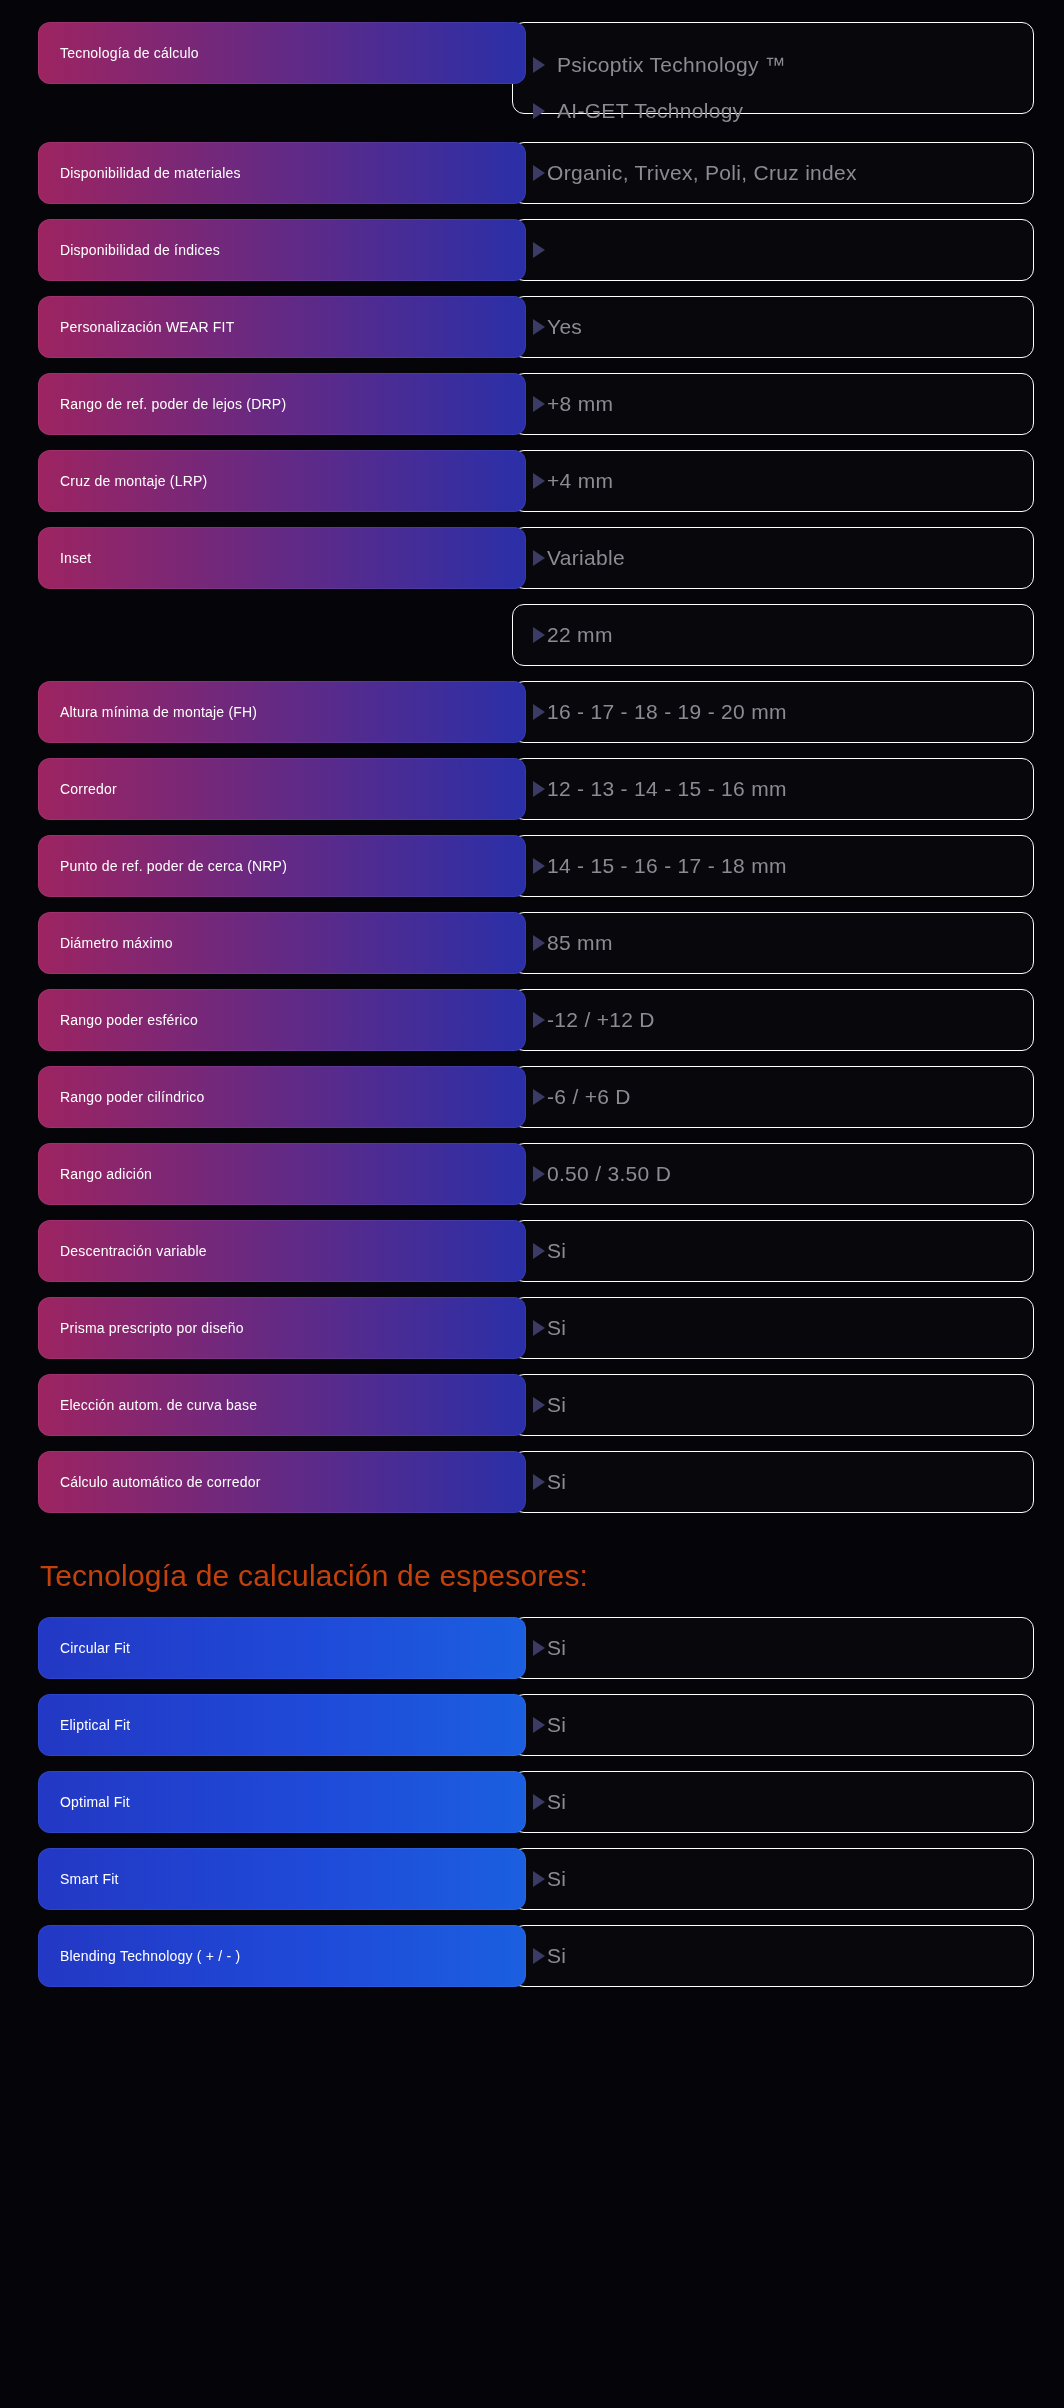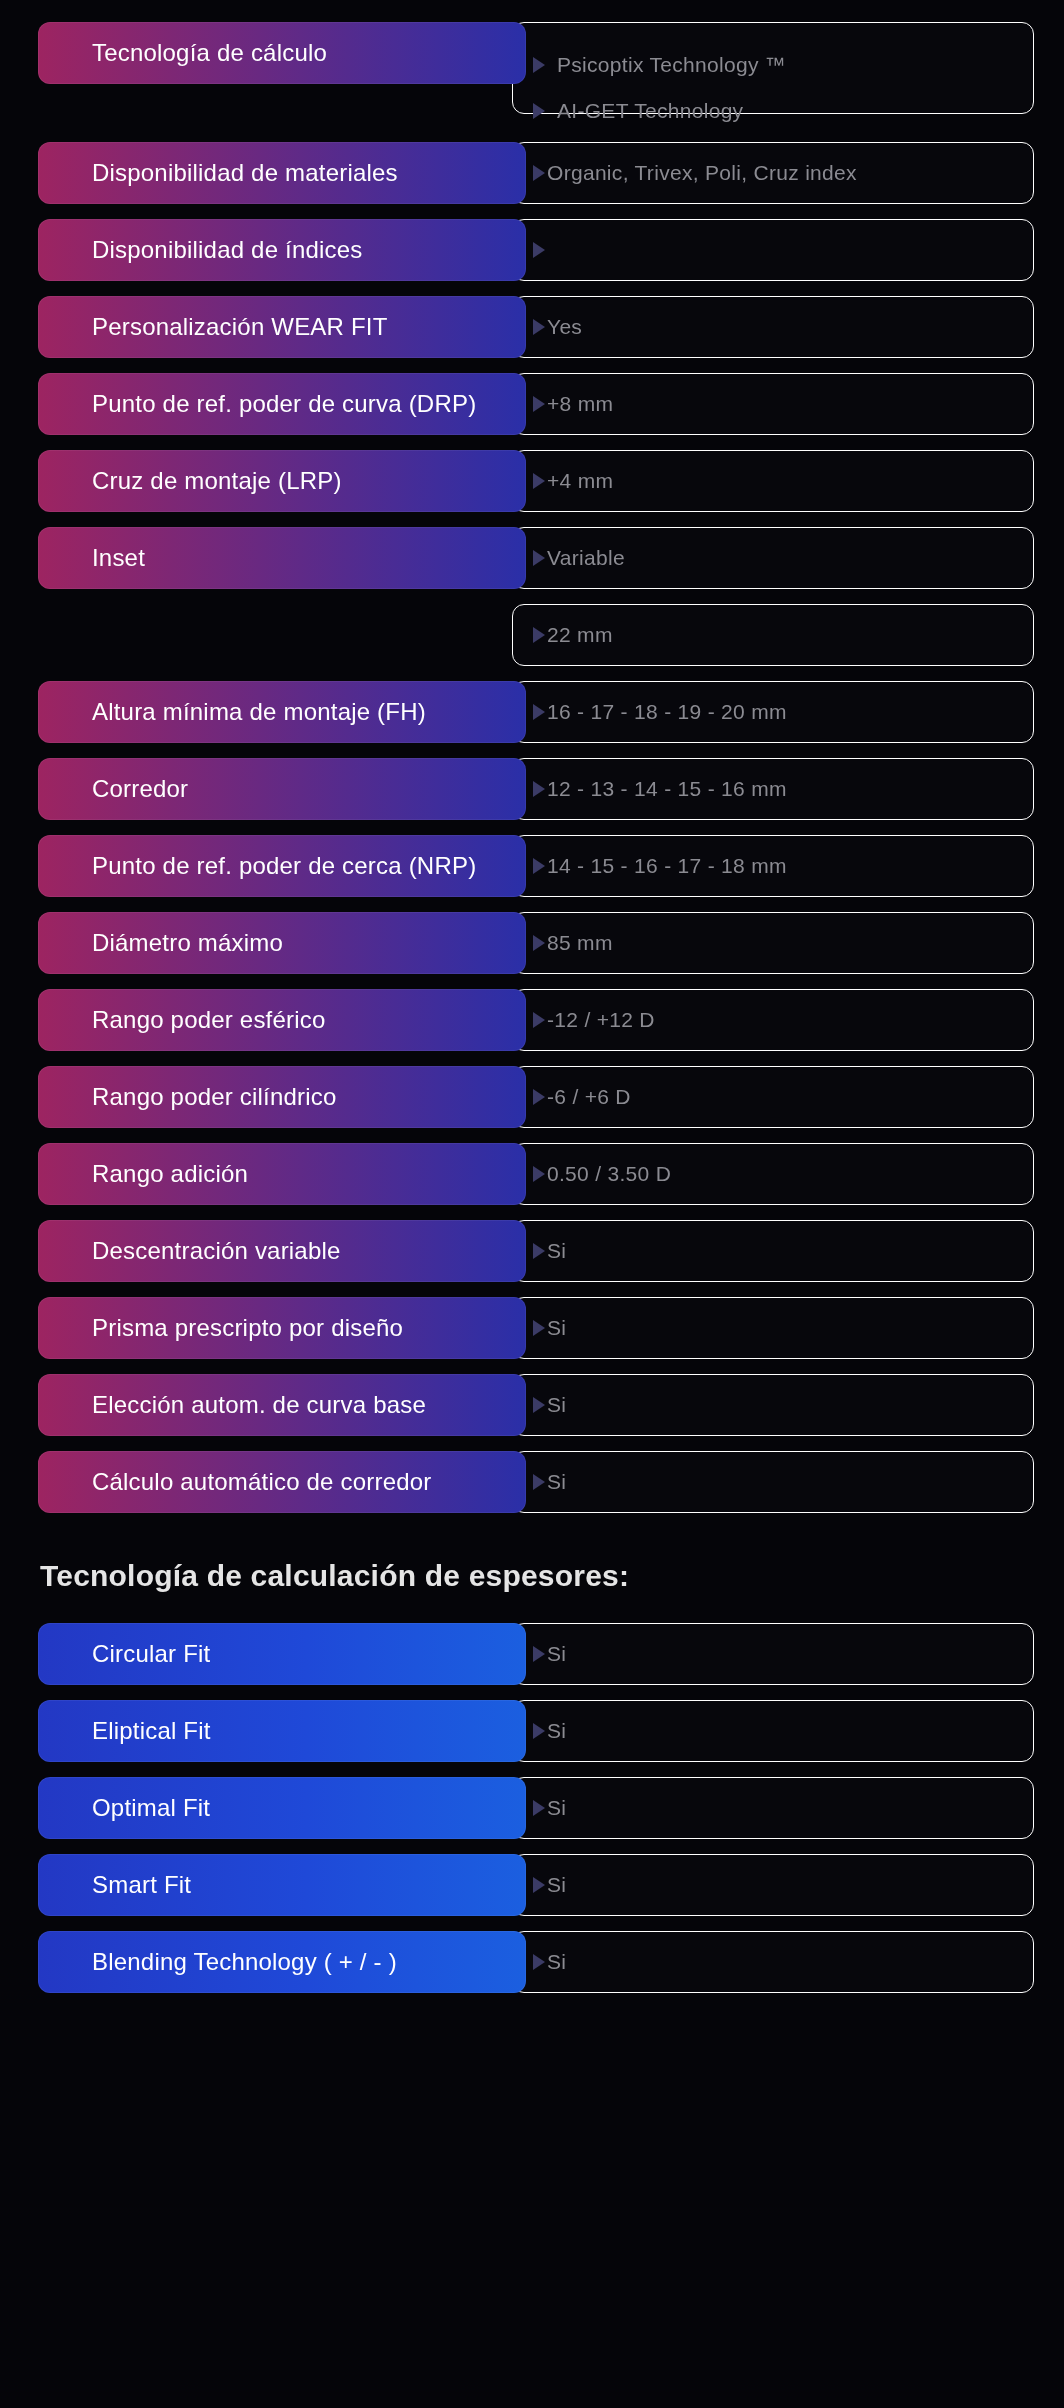--- a/index.html
+++ b/index.html
@@ -85,32 +85,31 @@
     width: 488px;
     height: 62px;
     border-radius: 12px;
     display: flex;
     align-items: center;
     padding: 0 22px;
     background: linear-gradient(90deg, #9d2461 0%, #2a2fa8 100%);
     box-shadow: 0 0 0 1px rgba(255,255,255,0.06) inset;
   }
   .label-text {
-    font-size: 24px;
+    font-size: 14px;
     color: #ffffff;
     letter-spacing: .2px;
     white-space: nowrap;
-    margin-left: 32px;
   }
 
   .section-title {
-    color: #e5e5e5;
+    color: #c2410c;
     font-size: 30px;
-    font-weight: bold;
-    margin: 46px 0 30px 2px;
+    font-weight: normal;
+    margin: 46px 0 24px 2px;
     letter-spacing: .2px;
   }
   .blue .label-box {
     background: linear-gradient(90deg, #2338c4 0%, #1f49d8 55%, #1b5fe0 100%);
   }
 </style>
 </head>
 <body>
 
 <div class="page">
@@ -157,21 +156,21 @@
         <div class="label-box">
           <span class="label-text">Personalización WEAR FIT</span>
         </div>
       </div>
       <div class="spec-row">
         <div class="value-box">
           <span class="arrow"></span>
           <span class="value-text">+8 mm</span>
         </div>
         <div class="label-box">
-          <span class="label-text">Punto de ref. poder de curva (DRP)</span>
+          <span class="label-text">Rango de ref. poder de lejos (DRP)</span>
         </div>
       </div>
       <div class="spec-row">
         <div class="value-box">
           <span class="arrow"></span>
           <span class="value-text">+4 mm</span>
         </div>
         <div class="label-box">
           <span class="label-text">Cruz de montaje (LRP)</span>
         </div>

